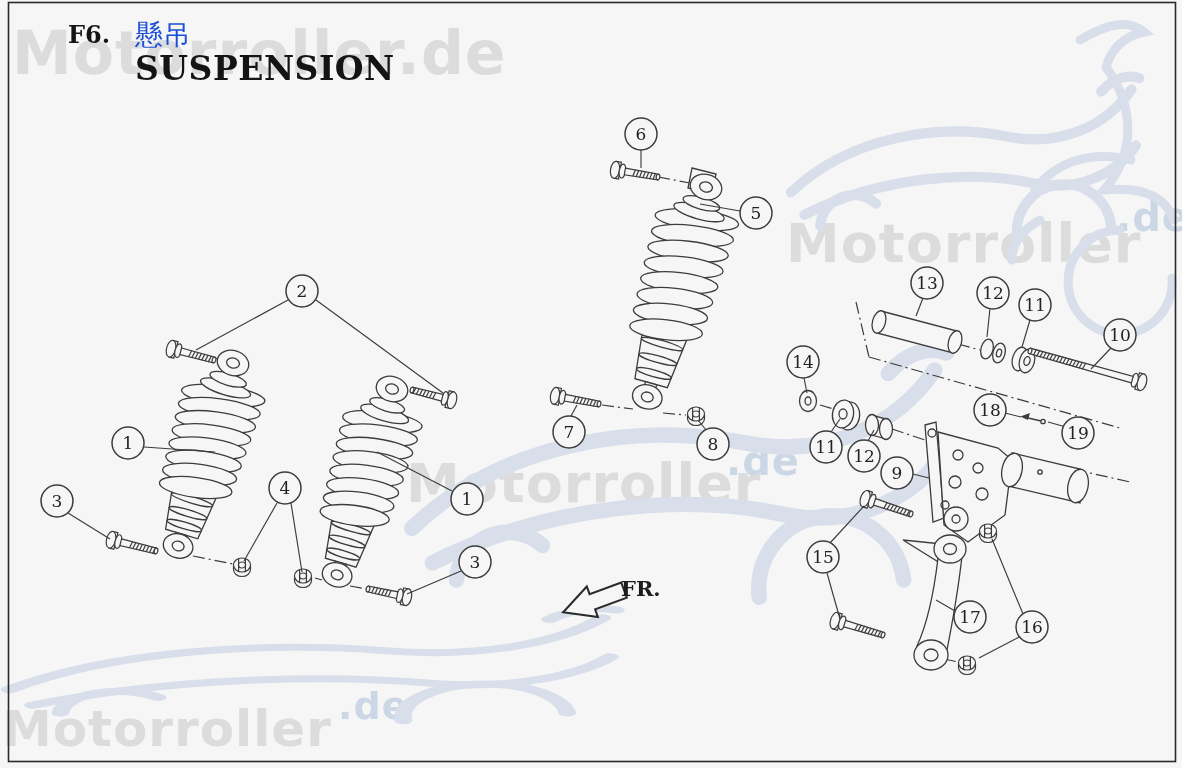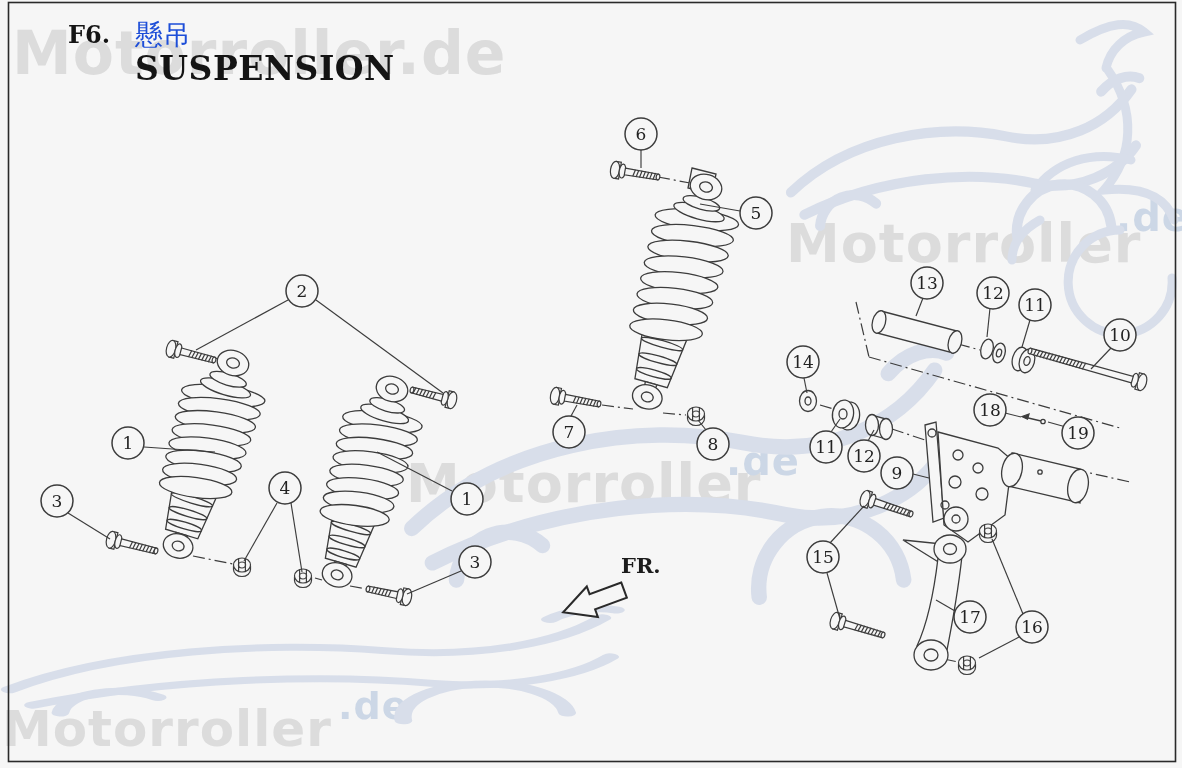--- a/index.html
+++ b/index.html
@@ -7,21 +7,21 @@
   .stage{position:relative;width:1182px;height:768px;background:#f6f6f6;overflow:hidden;}
   .abs{position:absolute;white-space:nowrap;}
   
   .wm{color:#dcdcdc;font-family:"DejaVu Sans",sans-serif;font-weight:700;letter-spacing:1px;z-index:1;user-select:none;}
   .wm-tld{color:#ccd7e6;}
   
   .title{z-index:5;color:#141414;margin-left:38px;}
   .t-code{left:30px;top:20px;font-family:"DejaVu Serif","Liberation Serif",serif;font-weight:700;font-size:24px;}
   .t-zh{left:97px;top:16px;font-size:28px;font-family:"DejaVu Sans","Liberation Sans",sans-serif;color:#1d4ed8;}
   .t-en{left:97px;top:49px;font-family:"DejaVu Serif","Liberation Serif",serif;font-weight:700;font-size:33px;letter-spacing:0.5px;}
-  .fr-label{left:621px;top:553px;font-family:"DejaVu Serif","Liberation Serif",serif;font-weight:700;font-size:21px;color:#1c1c1c;z-index:5;}
+  .fr-label{left:621px;top:576px;font-family:"DejaVu Serif","Liberation Serif",serif;font-weight:700;font-size:21px;color:#1c1c1c;z-index:5;}
   svg.diagram{position:absolute;left:0;top:0;z-index:3;}
 </style>
 </head>
 <body>
 
 <div class="stage">
 
   <div class="abs wm" style="left:12px;top:18px;font-size:60px;">Motorroller.de</div>
   <div class="abs wm" style="left:786px;top:212px;font-size:54px;">Motorroller</div>
   <div class="abs wm wm-tld" style="left:1116px;top:194px;font-size:40px;">.de</div>

